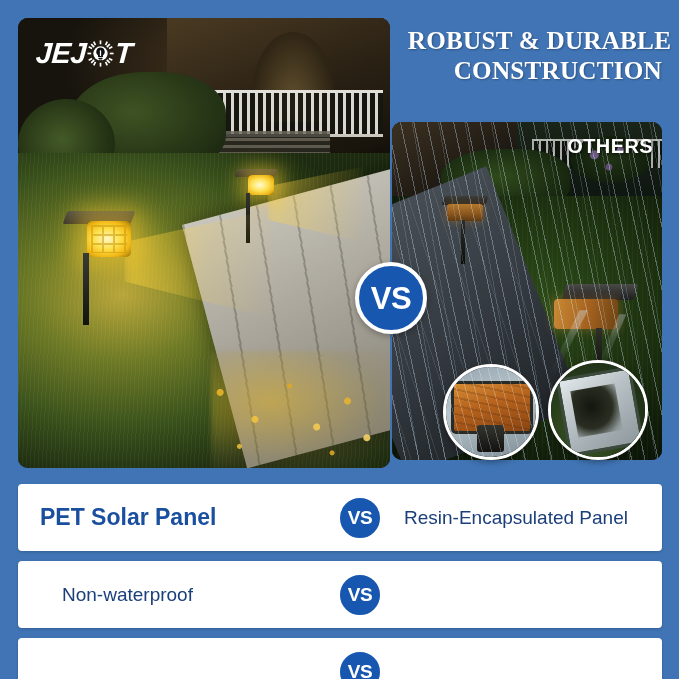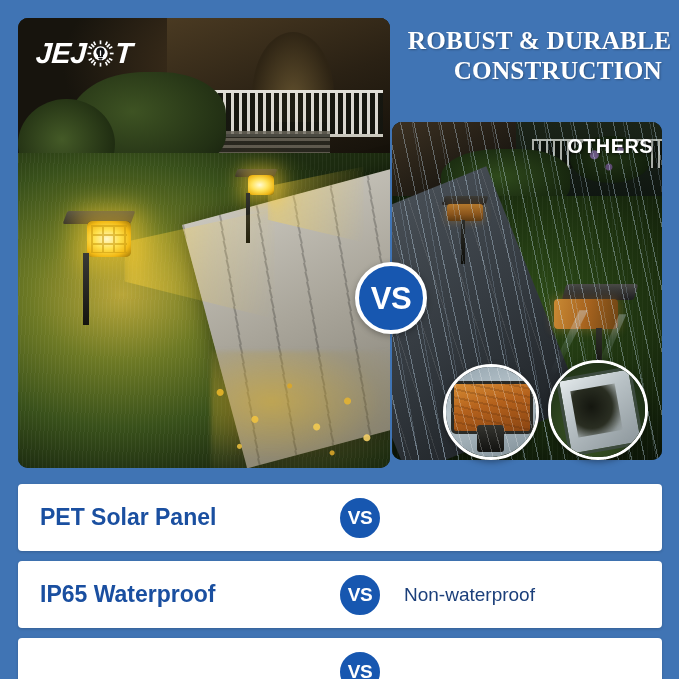--- a/index.html
+++ b/index.html
@@ -585,24 +585,24 @@
     <span>VS</span>
   </div>
 
   <div class="rows">
 
     <div class="row">
       <div class="row-left">PET Solar Panel</div>
       <div class="vs-small">
         <span>VS</span>
       </div>
+      <div class="row-right">Resin-Encapsulated Panel</div>
     </div>
 
     <div class="row">
-      <div class="row-left">IP65 Waterproof</div>
       <div class="vs-small">
         <span>VS</span>
       </div>
       <div class="row-right">Non-waterproof</div>
     </div>
 
     <div class="row">
       <div class="vs-small">
         <span>VS</span>
       </div>

